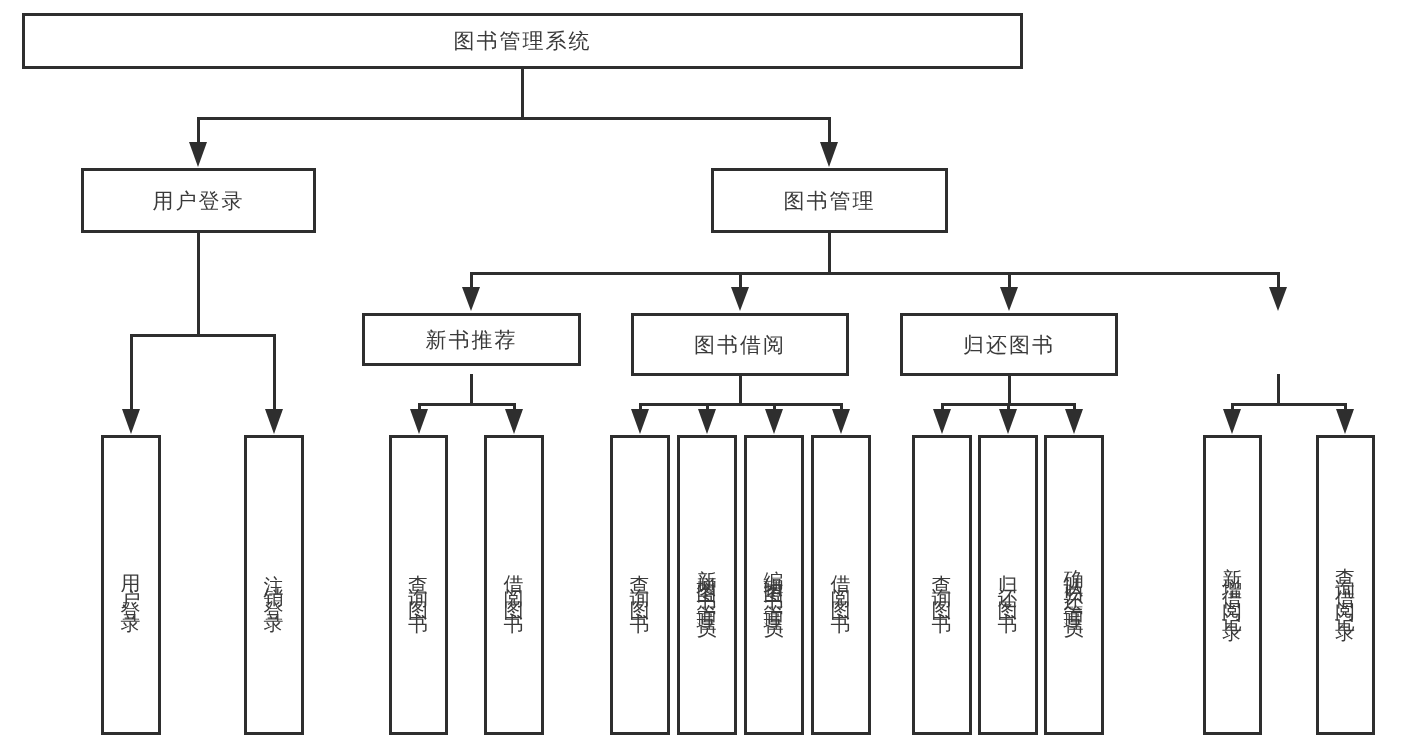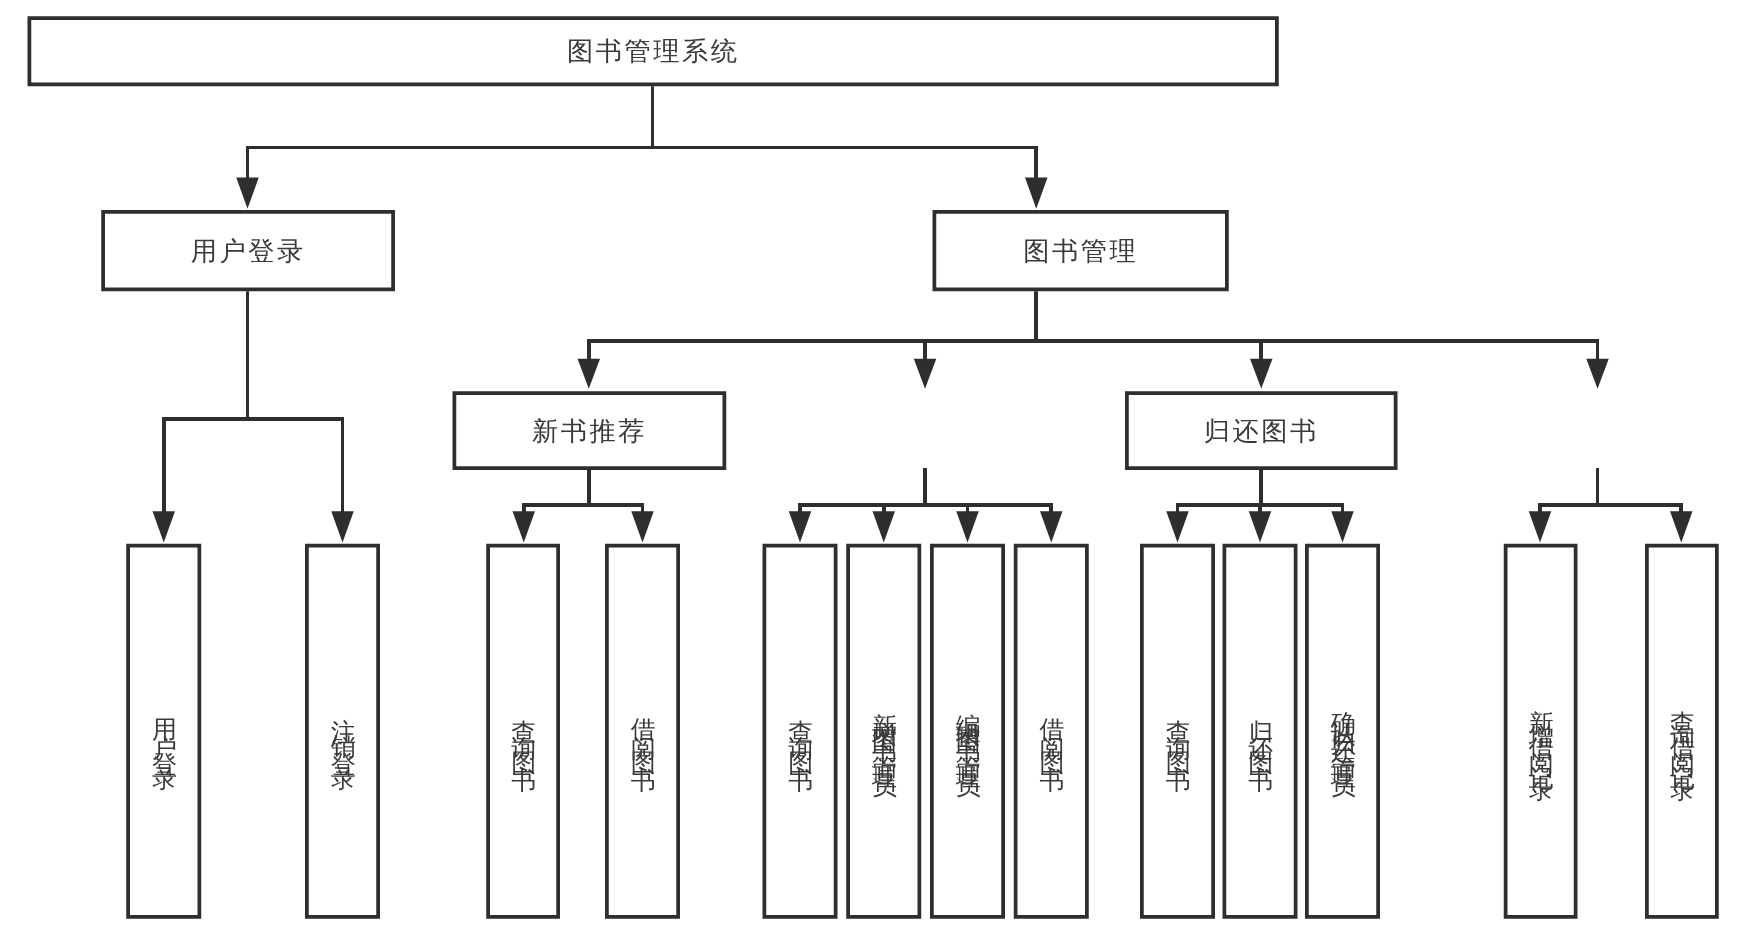--- a/index.html
+++ b/index.html
@@ -130,26 +130,29 @@
     </g>
   </svg>
 
   <div class="box h" style="left:22px; top:13px; width:1001px; height:56px;">
     <span>图书管理系统</span>
   </div>
 
   <div class="box h" style="left:81px; top:168px; width:235px; height:65px;">
     <span>用户登录</span>
   </div>
-  <div class="box h" style="left:746px; top:168px; width:237px; height:65px;">
+  <div class="box h" style="left:711px; top:168px; width:237px; height:65px;">
     <span>图书管理</span>
   </div>
 
-  <div class="box h" style="left:362px; top:313px; width:219px; height:63px;">
+  <div class="box h" style="left:362px; top:313px; width:219px; height:53px;">
     <span>新书推荐</span>
+  </div>
+  <div class="box h" style="left:631px; top:313px; width:218px; height:63px;">
+    <span>图书借阅</span>
   </div>
   <div class="box h" style="left:900px; top:313px; width:218px; height:63px;">
     <span>归还图书</span>
   </div>
 
   <div class="box v" style="left:101px; top:435px; width:60px; height:300px;">
     <span>用户登录</span>
   </div>
   <div class="box v" style="left:244px; top:435px; width:60px; height:300px;">
     <span>注销登录</span>

